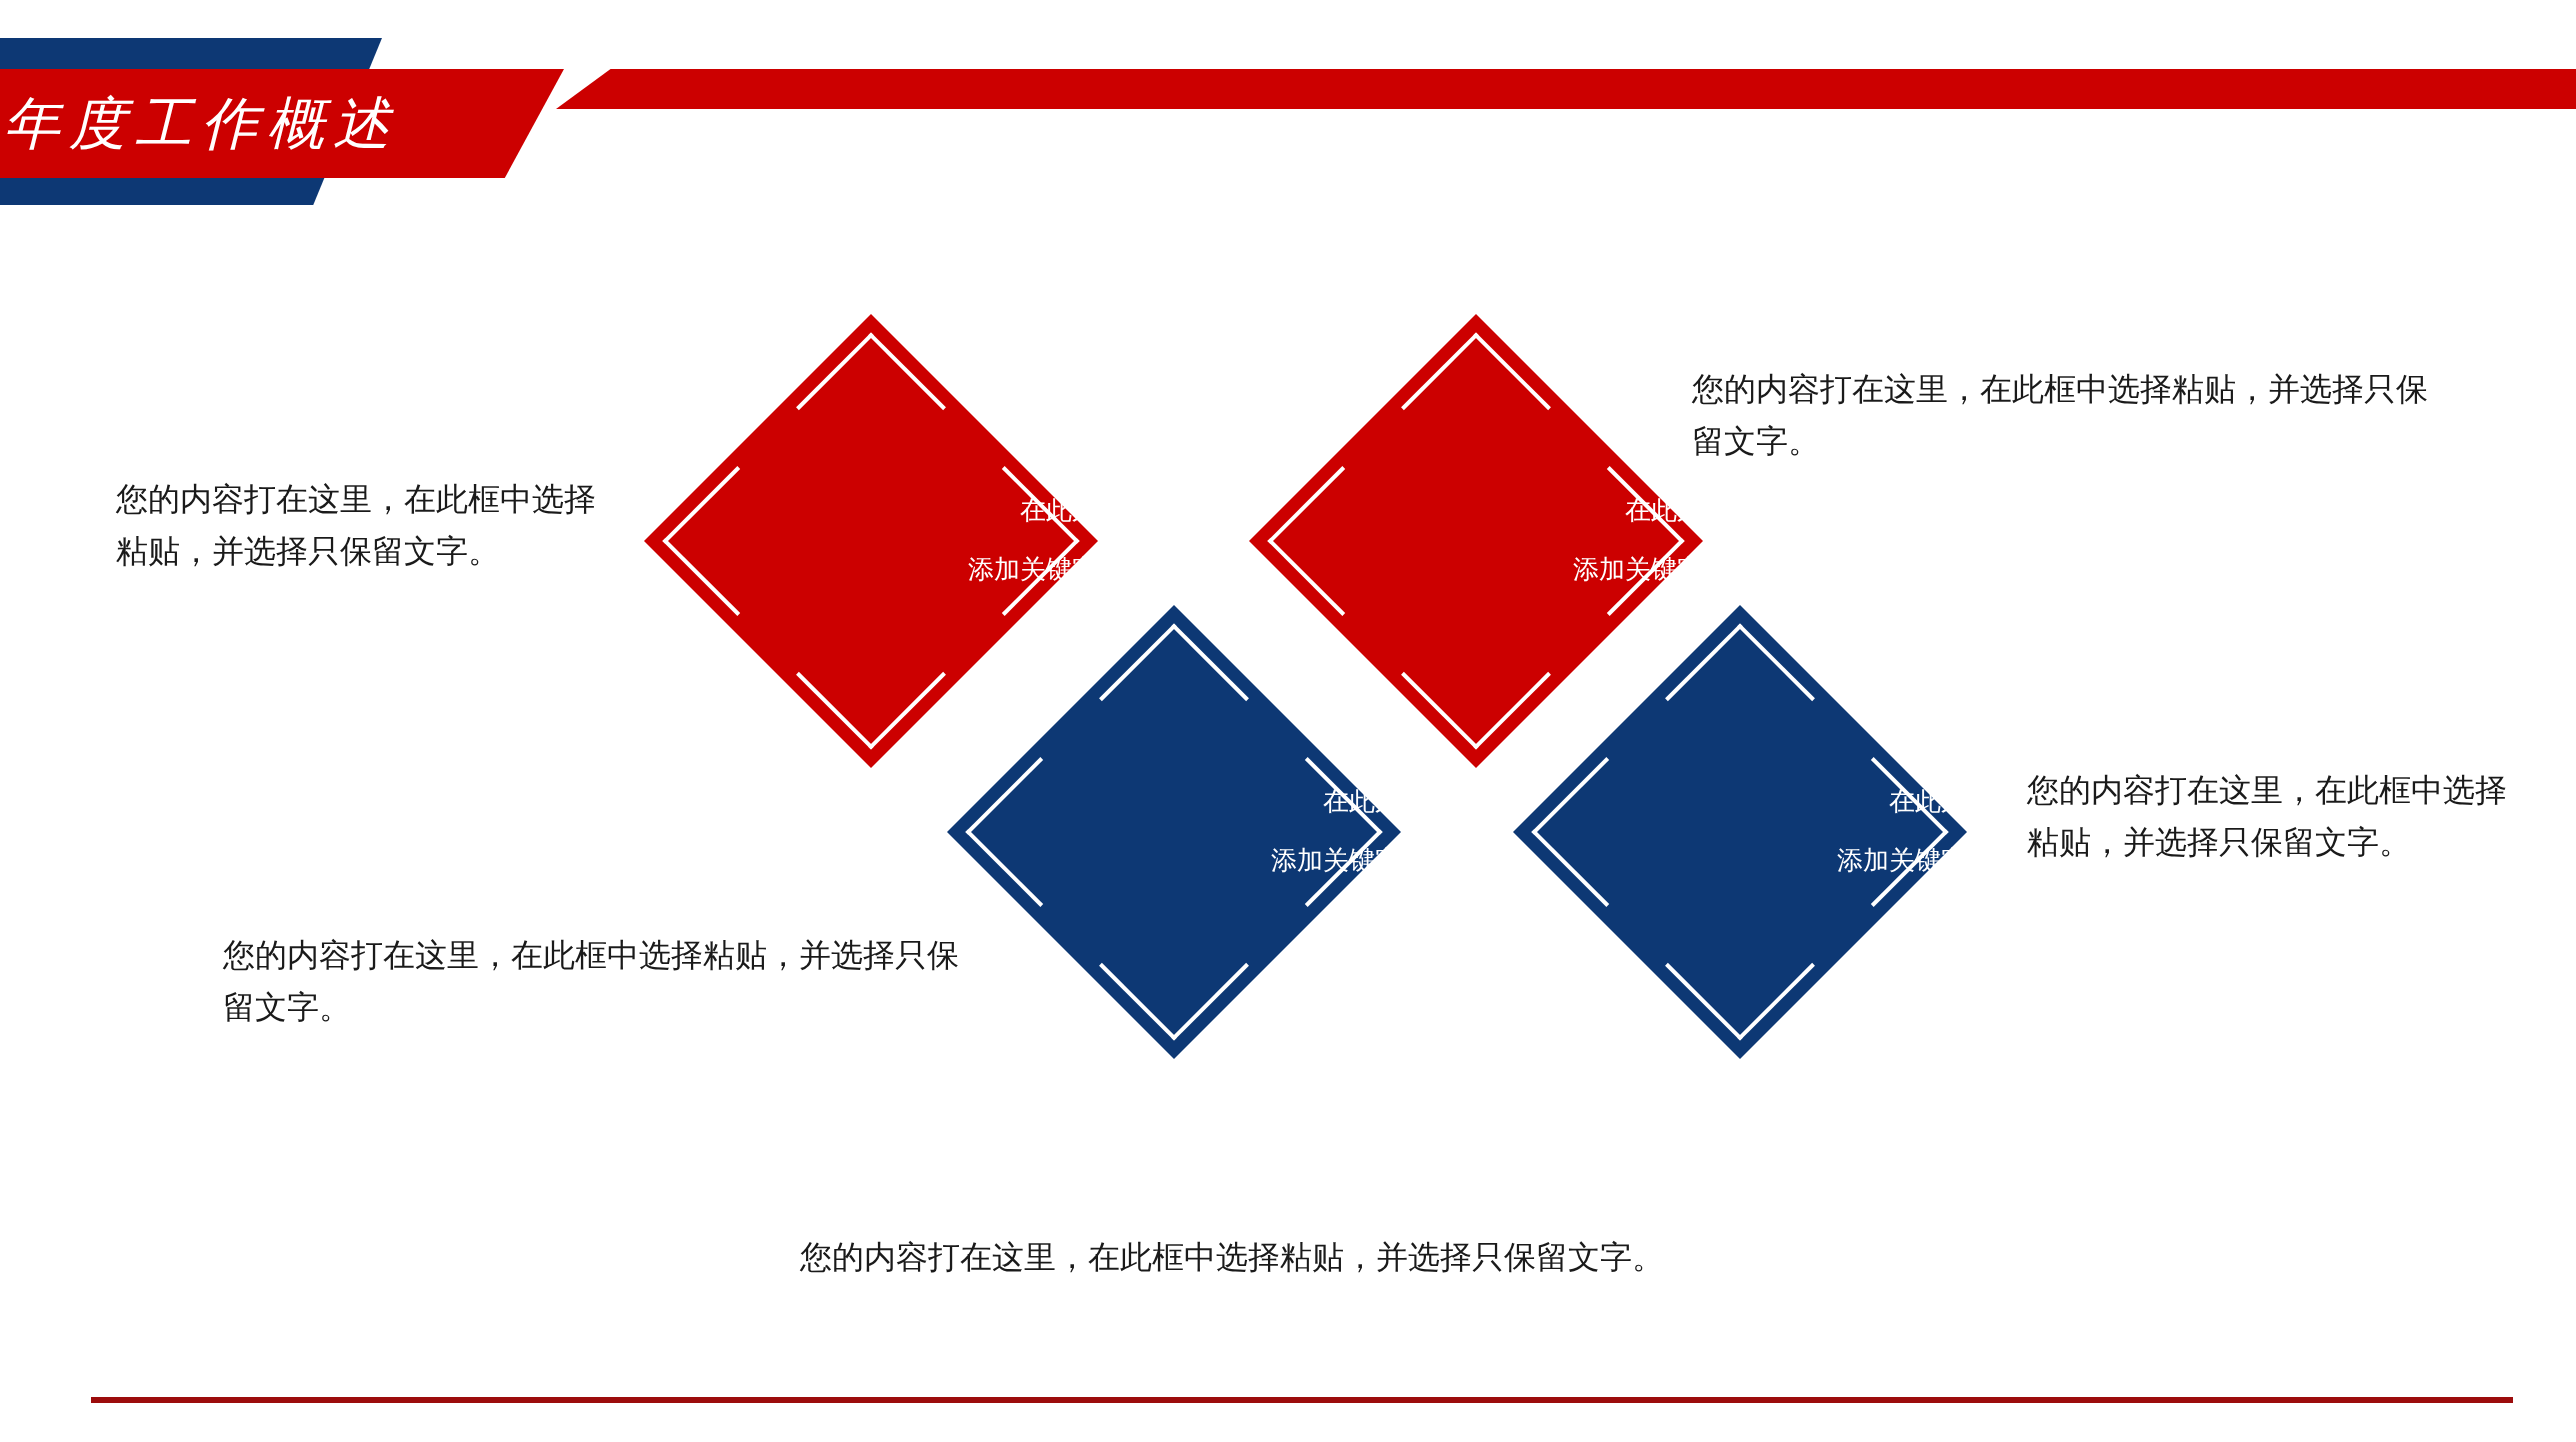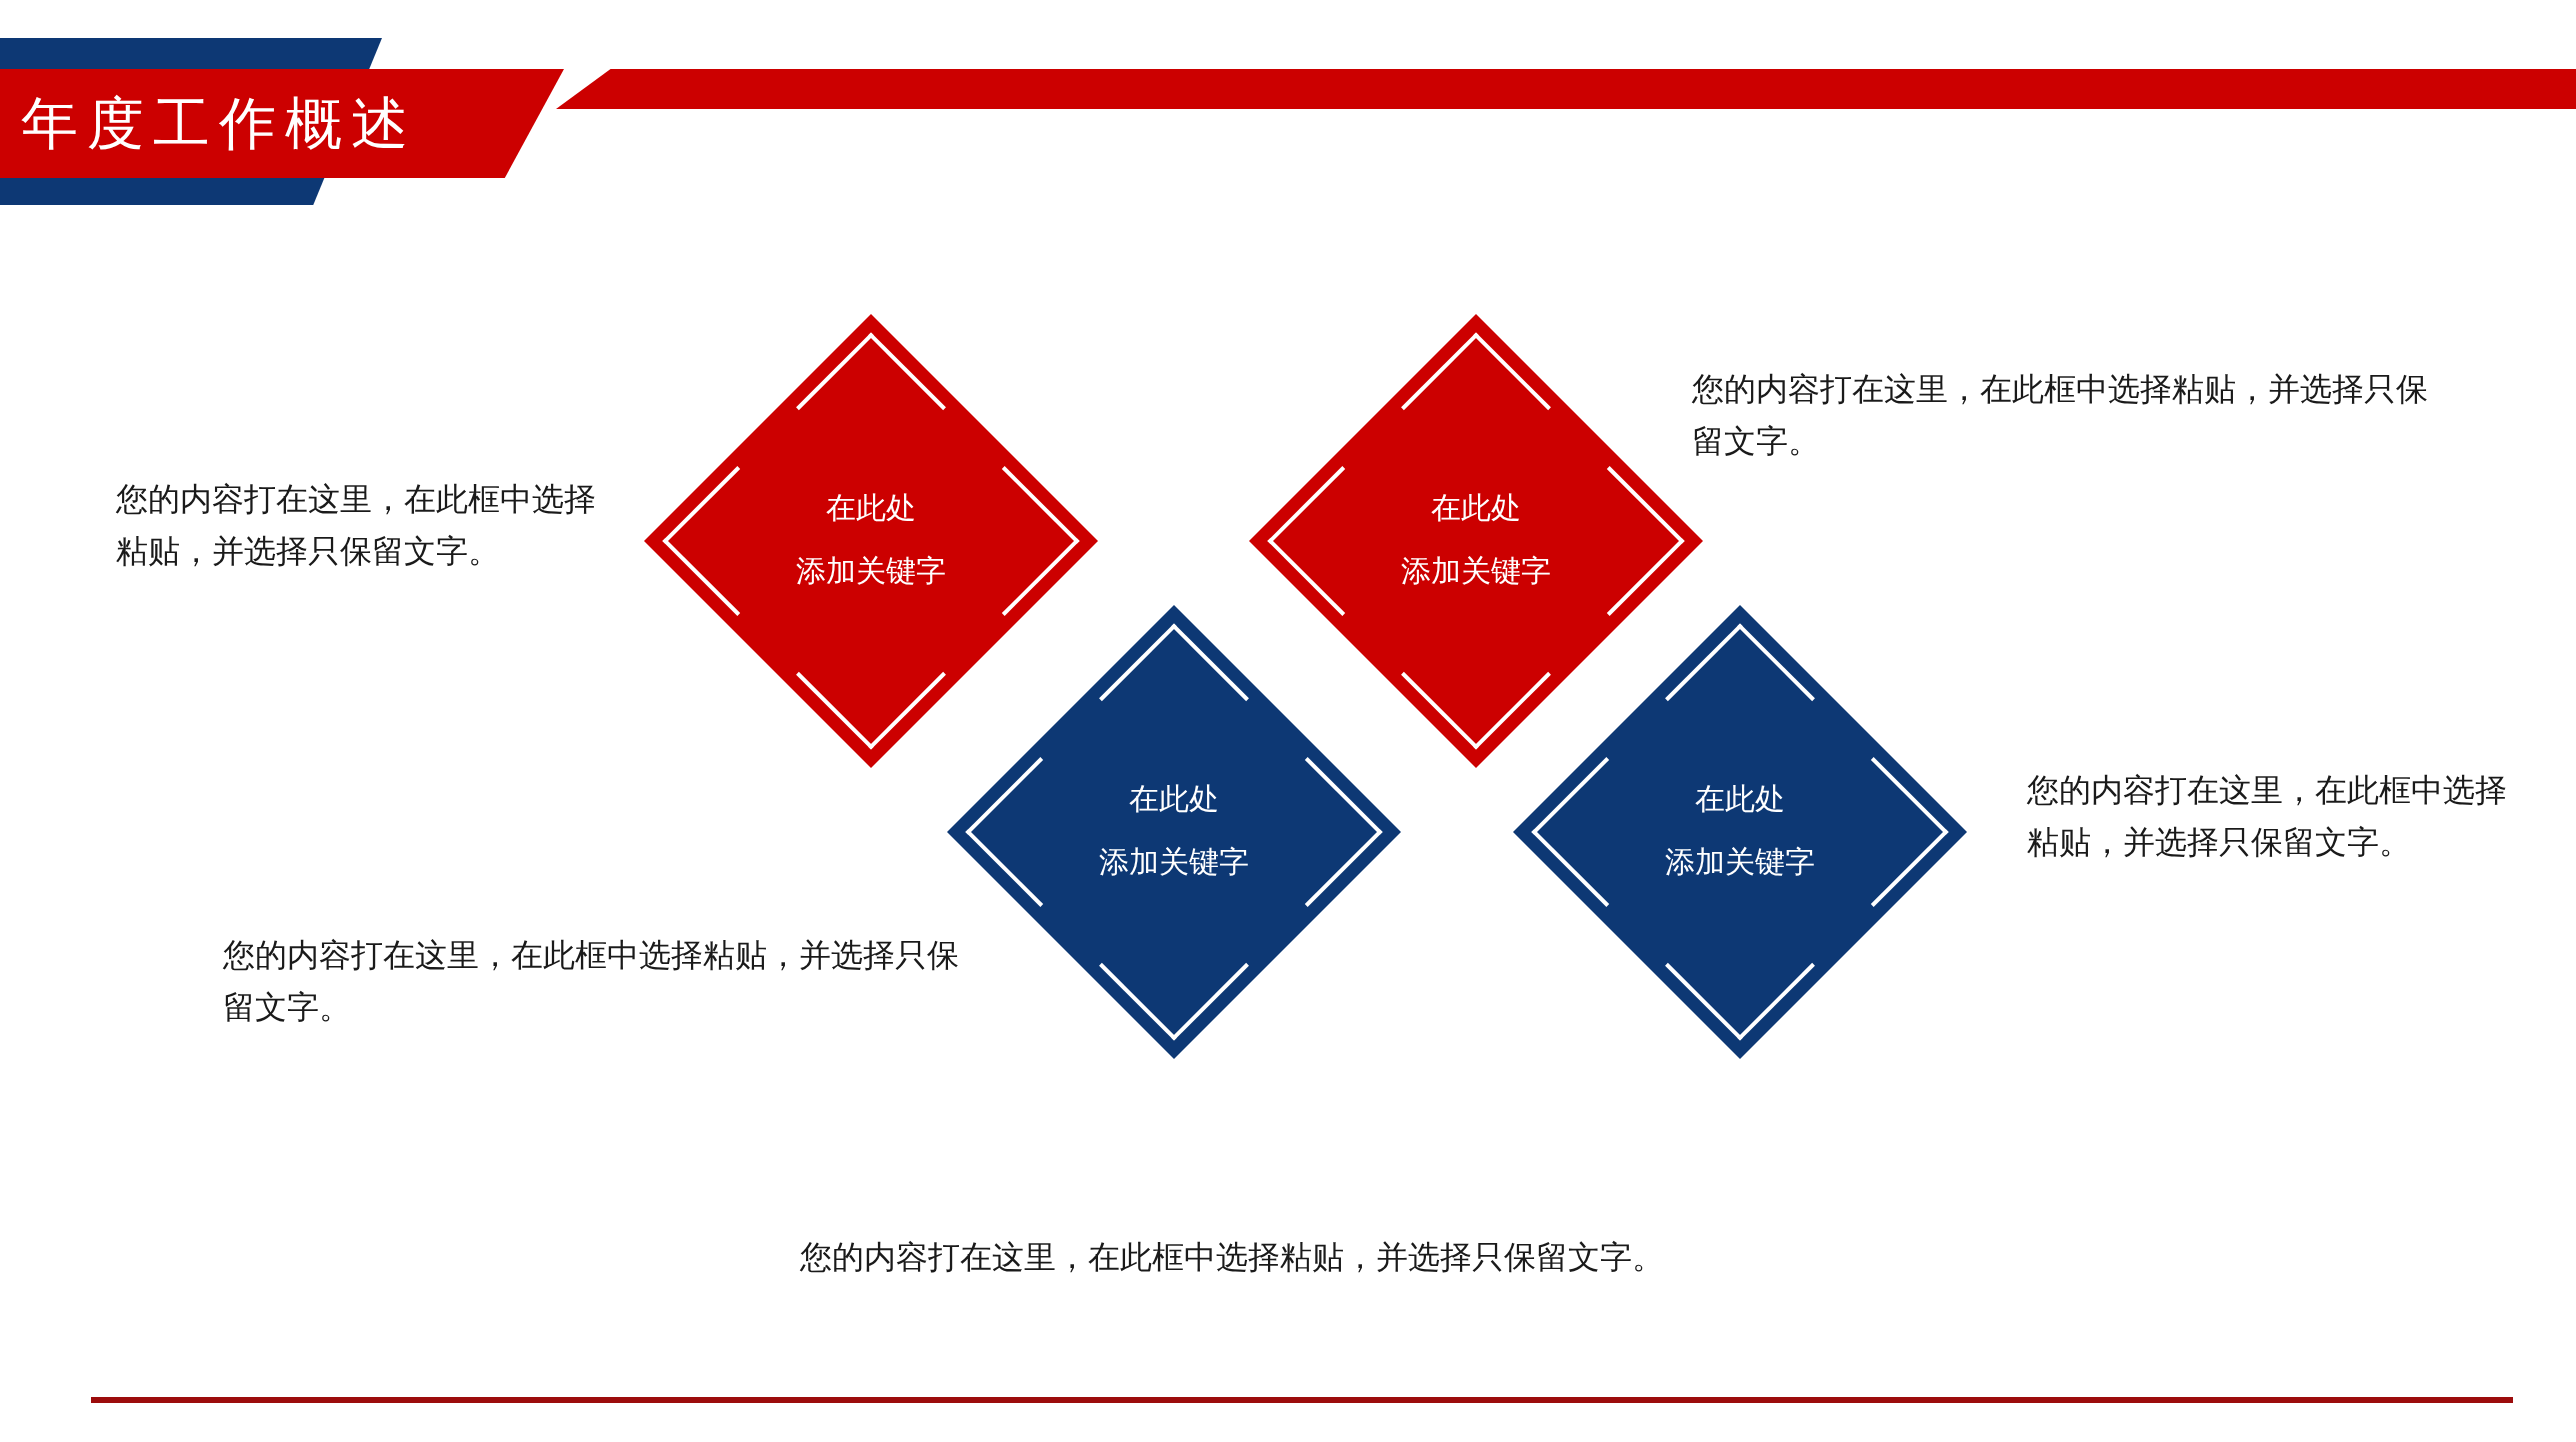--- a/index.html
+++ b/index.html
@@ -93,23 +93,23 @@
   .diamond .brackets i.c2 { right: 0;   top: 0;    border-left: none;  border-bottom: none; }
   .diamond .brackets i.c3 { right: 0;   bottom: 0; border-left: none;  border-top: none; }
   .diamond .brackets i.c4 { left: 0;    bottom: 0; border-right: none; border-top: none; }
 
   .diamond .label {
     position: absolute;
     left: 0;
     right: 0;
     top: 50%;
     transform: translateY(-52%);
-    text-align: center;
+    text-align: right;
     color: #ffffff;
-    font-size: 30px;
+    font-size: 26px;
     line-height: 1.0;
     pointer-events: none;
   }
   .diamond .label .l1 { display: block; margin-bottom: 33px; }
   .diamond .label .l2 { display: block; }
 
   
   .diamond.blue .halo {
     position: absolute;
     left: -14.5px;
@@ -140,21 +140,21 @@
   }
 </style>
 </head>
 <body>
 
 <div id="slide" style="background: rgb(255, 255, 255);">
 
   <div class="header-band-blue"></div>
   <div class="header-rule-red"></div>
   <div class="header-band-red"></div>
-  <div class="header-title" style="padding-left:21px;">年度工作概述</div>
+  <div class="header-title" style="padding-left:3px;font-style:italic;">年度工作概述</div>
 
   <div class="diamond red" style="left:644px; top:314px;">
     <div class="shape"></div>
     <div class="brackets">
       <i class="c1"></i>
       <i class="c2"></i>
       <i class="c3"></i>
       <i class="c4"></i>
     </div>
     <div class="label">

